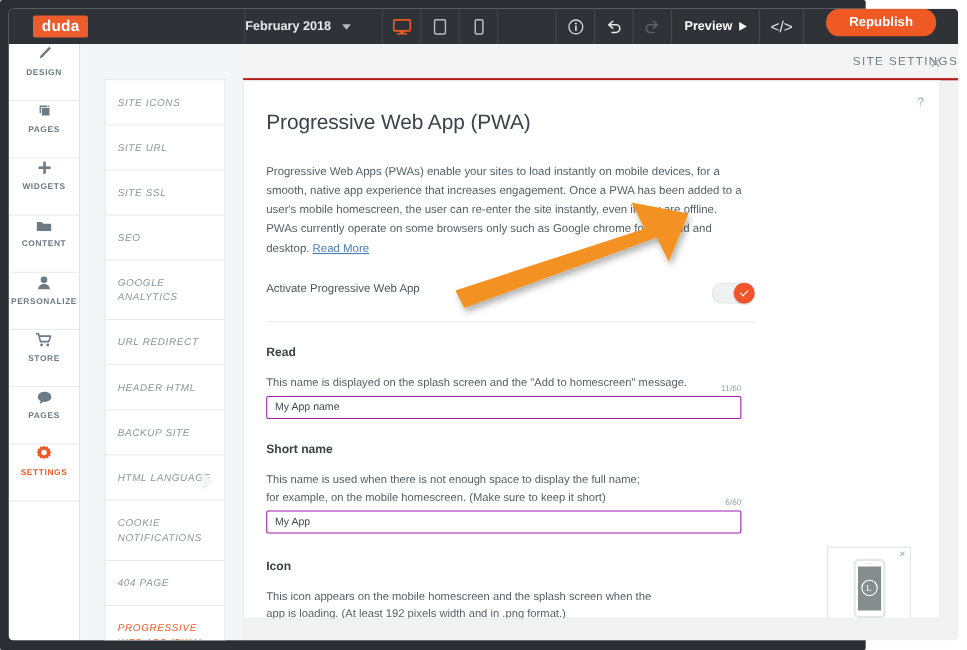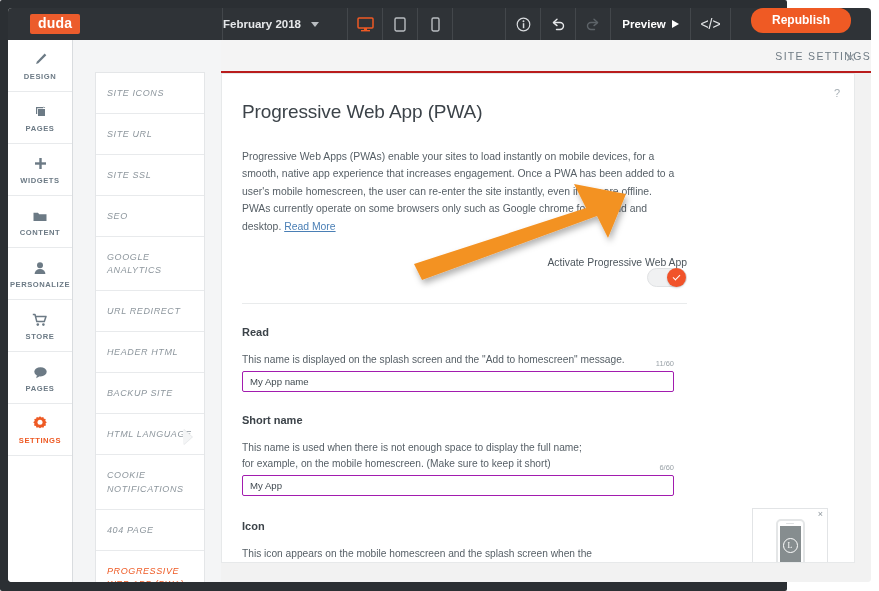--- a/index.html
+++ b/index.html
@@ -100,21 +100,21 @@
   
   .rail {
     position: absolute; left: 0; top: 32px;
     width: 65px; height: 542px;
     background: #ffffff;
     border-right: 1px solid #d9dcdf;
   }
   .rail-item {
     height: 52px;
     border-bottom: 1px solid #e8eaec;
-    display: flex; flex-direction: column; align-items: center; justify-content: center;
+    display: flex; flex-direction: column; align-items: center; 
     gap: 5px;
     cursor: pointer;
   }
   .rail-label {
     font-size: 7.6px; letter-spacing: .55px; color: #6c7a85; font-weight: bold;
   }
   .rail-item.active .rail-label { color: #ee5a24; }
   .rail-icon { height: 16px; display: flex; align-items: flex-end; }
 
   
@@ -195,26 +195,25 @@
     letter-spacing: -.1px;
     margin-bottom: 25px;
   }
   .desc {
     font-size: 10.4px; color: #565f66; line-height: 1.68;
     max-width: 440px;
   }
   .readmore { color: #4a7fb5; text-decoration: underline; cursor: pointer; }
 
   .toggle-row {
-    display: flex; align-items: flex-end; justify-content: space-between;
+    display: flex; align-items: flex-start; justify-content: space-between;
     width: 445px;
     margin-top: 22px;
     padding-bottom: 16px;
     border-bottom: 1px solid #e9ebec;
-    flex-direction: column;
   }
   .toggle-label { font-size: 10.4px; color: #4d565d; }
   .toggle {
     position: relative;
     width: 40px; height: 19px;
     background: #f0f1f2;
     border: 1px solid #e0e2e4;
     border-radius: 10px;
     cursor: pointer;
   }

